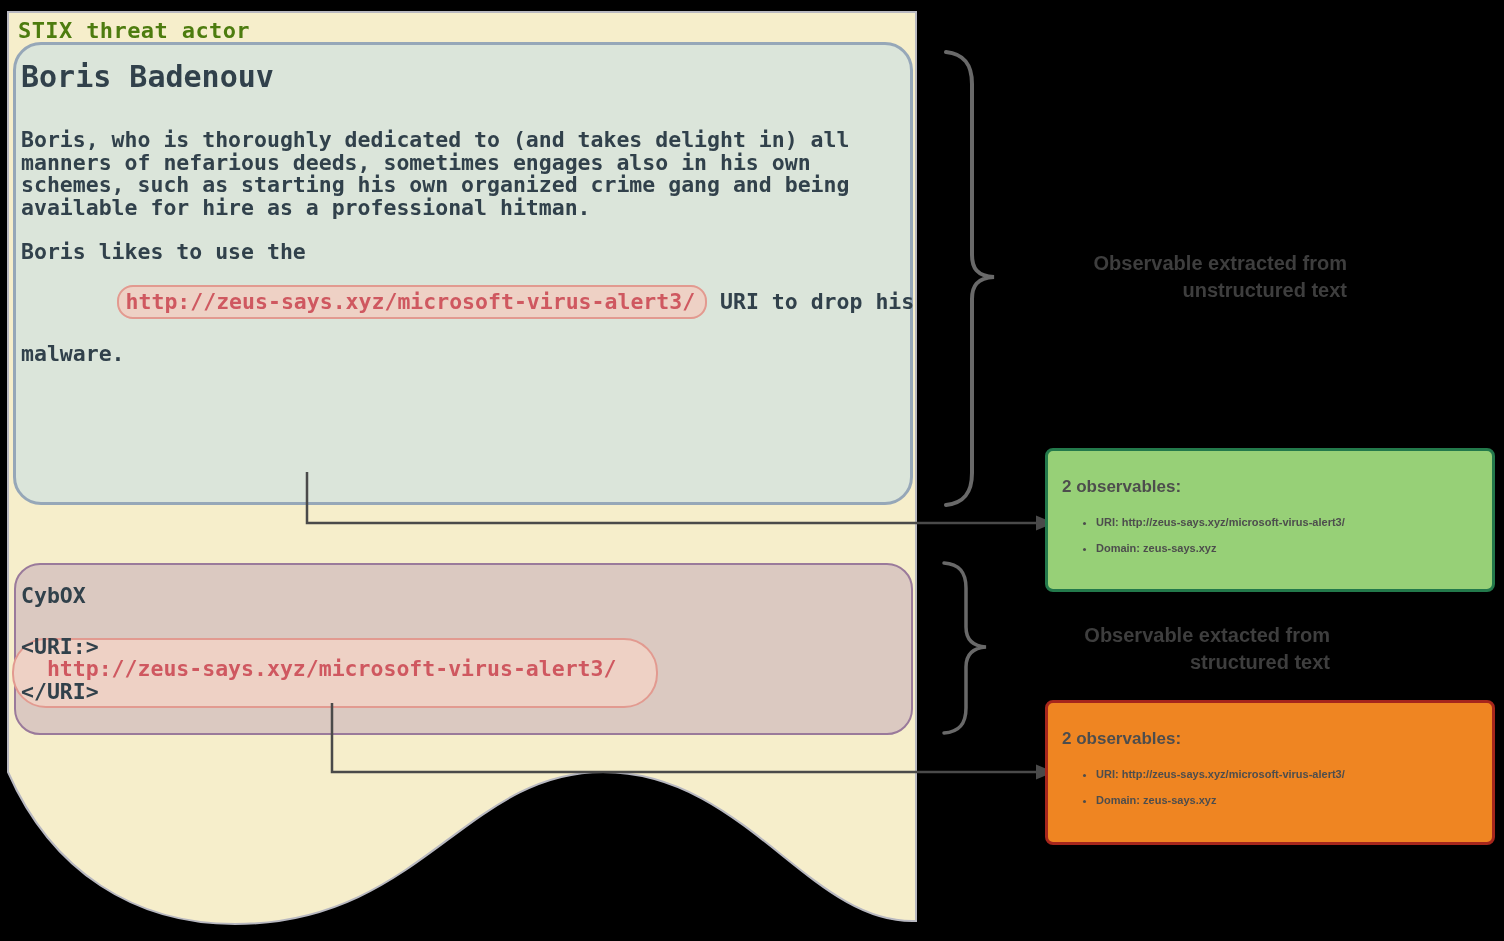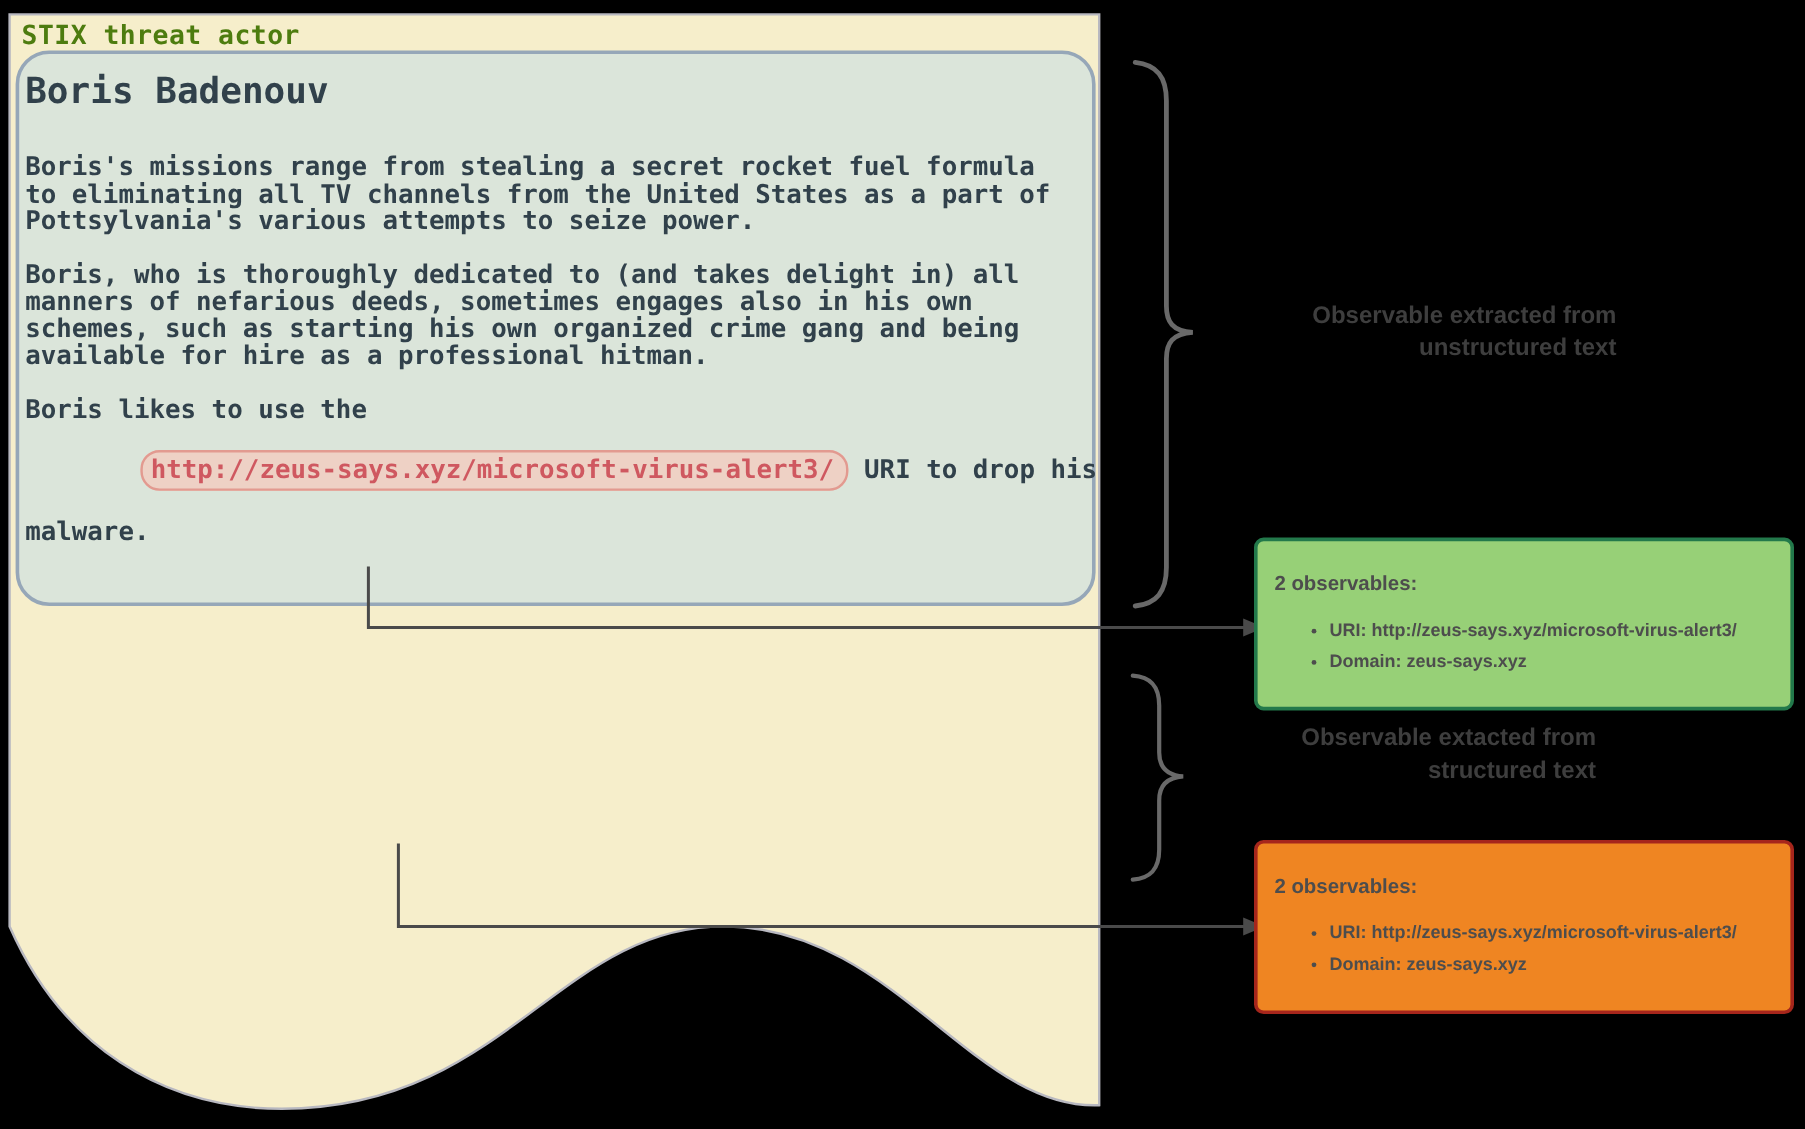--- a/index.html
+++ b/index.html
@@ -56,74 +56,78 @@
 
   
   #overlay { z-index:8; pointer-events:none; }
 
   
   .callout-label {
     position:absolute; z-index:9; width:330px; text-align:right;
     font:700 20px/27px "Liberation Sans", sans-serif; color:#3e3e3e;
   }
   #label-unstructured { left:1017px; top:250px; }
-  #label-structured   { left:1000px; top:602px; }
+  #label-structured   { left:1000px; top:622px; }
 
   
   .obs-box {
     position:absolute; z-index:9; width:450px; box-sizing:border-box;
     border-radius:8px; padding:26px 10px 10px 14px; overflow:hidden;
     font-family:"Liberation Sans", sans-serif; color:#4d4d4d;
   }
   .obs-green  { left:1045px; top:448px; height:144px; background:#97d077; border:3px solid #23794b; }
   .obs-orange { left:1045px; top:700px; height:145px; background:#ef8522; border:3px solid #a6261c; }
   .obs-heading { font-weight:700; font-size:17px; margin:0 0 12px 0; white-space:nowrap; }
-  .obs-list { margin:16px; padding:0 0 0 30px; font-weight:700; font-size:15px; line-height:26px; }
+  .obs-list { margin:4px; padding:0 0 0 30px; font-weight:700; font-size:11px; line-height:26px; }
   .obs-list li { white-space:nowrap; }
 </style>
 </head>
 <body>
 
 <div class="stage">
 
   <svg id="doc-layer" class="layer" width="1504" height="941" viewBox="0 0 1504 941">
     <path d="M 8 12 L 916 12 L 916 921
              C 810 925 745 772 603 772
              C 465 772 420 924 235 924
              C 135 924 52 872 8 772 Z" fill="#f6eecb" stroke="#b8b8c0" stroke-width="2"></path>
   </svg>
 
   <div class="doc-label">STIX threat actor</div>
 
   <div class="stix-card">
     <div class="stix-title">Boris Badenouv</div>
 
 
-    <div class="para">
-      <div class="mono">Boris's missions range from stealing a secret rocket fuel formula</div>
-      <div class="mono">to eliminating all TV channels from the United States as a part of</div>
-      <div class="mono">Pottsylvania's various attempts to seize power.</div>
-    </div>
 
     <div class="para">
       <div class="mono">Boris, who is thoroughly dedicated to (and takes delight in) all</div>
       <div class="mono">manners of nefarious deeds, sometimes engages also in his own</div>
       <div class="mono">schemes, such as starting his own organized crime gang and being</div>
       <div class="mono">available for hire as a professional hitman.</div>
     </div>
 
     <div class="para">
       <div class="mono">Boris likes to use the</div>
       <div class="mono closing-line2">
         <span class="url-pill">http://zeus-says.xyz/microsoft-virus-alert3/</span><span> URI to drop his</span>
       </div>
       <div class="mono">malware.</div>
     </div>
   </div>
 
+  <div class="cybox-card">
+    <div class="mono cybox-label">CybOX</div>
+    <div class="cybox-block">
+      <div class="cybox-pill"></div>
+      <div class="mono">&lt;URI:&gt;</div>
+      <div class="mono url-red">  http://zeus-says.xyz/microsoft-virus-alert3/</div>
+      <div class="mono">&lt;/URI&gt;</div>
+    </div>
+  </div>
 
   <svg id="overlay" class="layer" width="1504" height="941" viewBox="0 0 1504 941">
     <path d="M 946 52 C 964 54 972 64 972 84 L 972 255
              C 972 268 977 276 994 277
              C 977 278 972 286 972 299 L 972 473
              C 972 493 964 503 946 505" fill="none" stroke="#696969" stroke-width="4" stroke-linecap="round"></path>
     <path d="M 944 563 C 959 564 966 572 966 588 L 966 627
              C 966 638 971 646 986 647
              C 971 648 966 656 966 667 L 966 708
              C 966 724 959 732 944 733" fill="none" stroke="#696969" stroke-width="3.5" stroke-linecap="round"></path>

